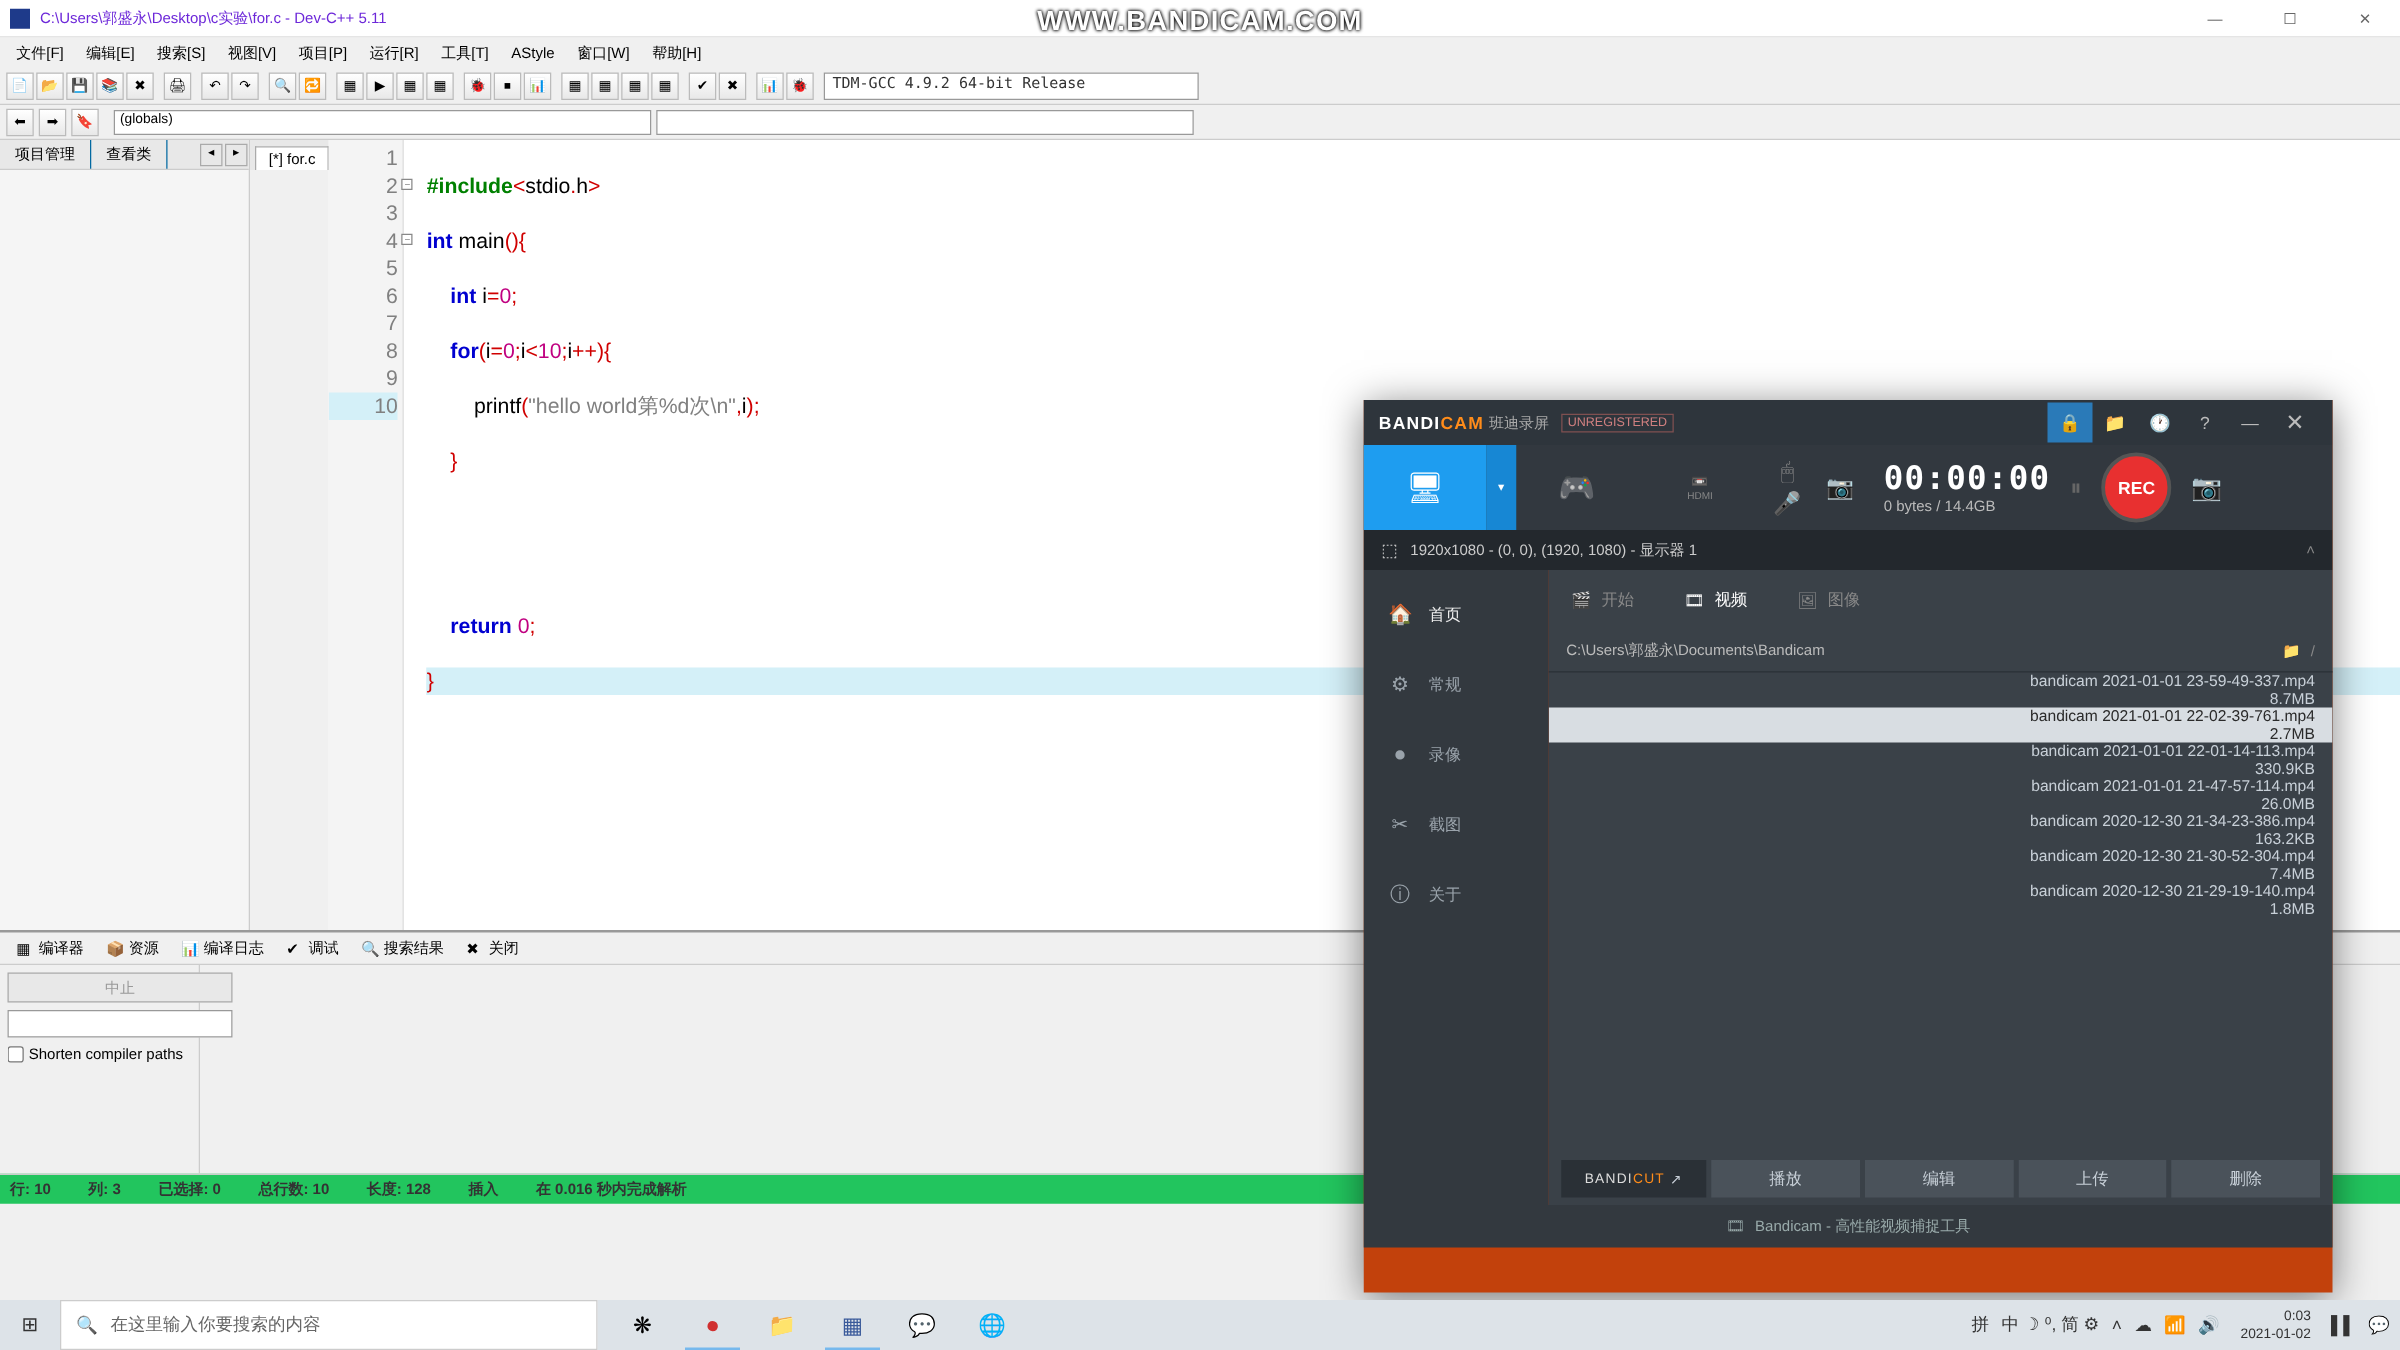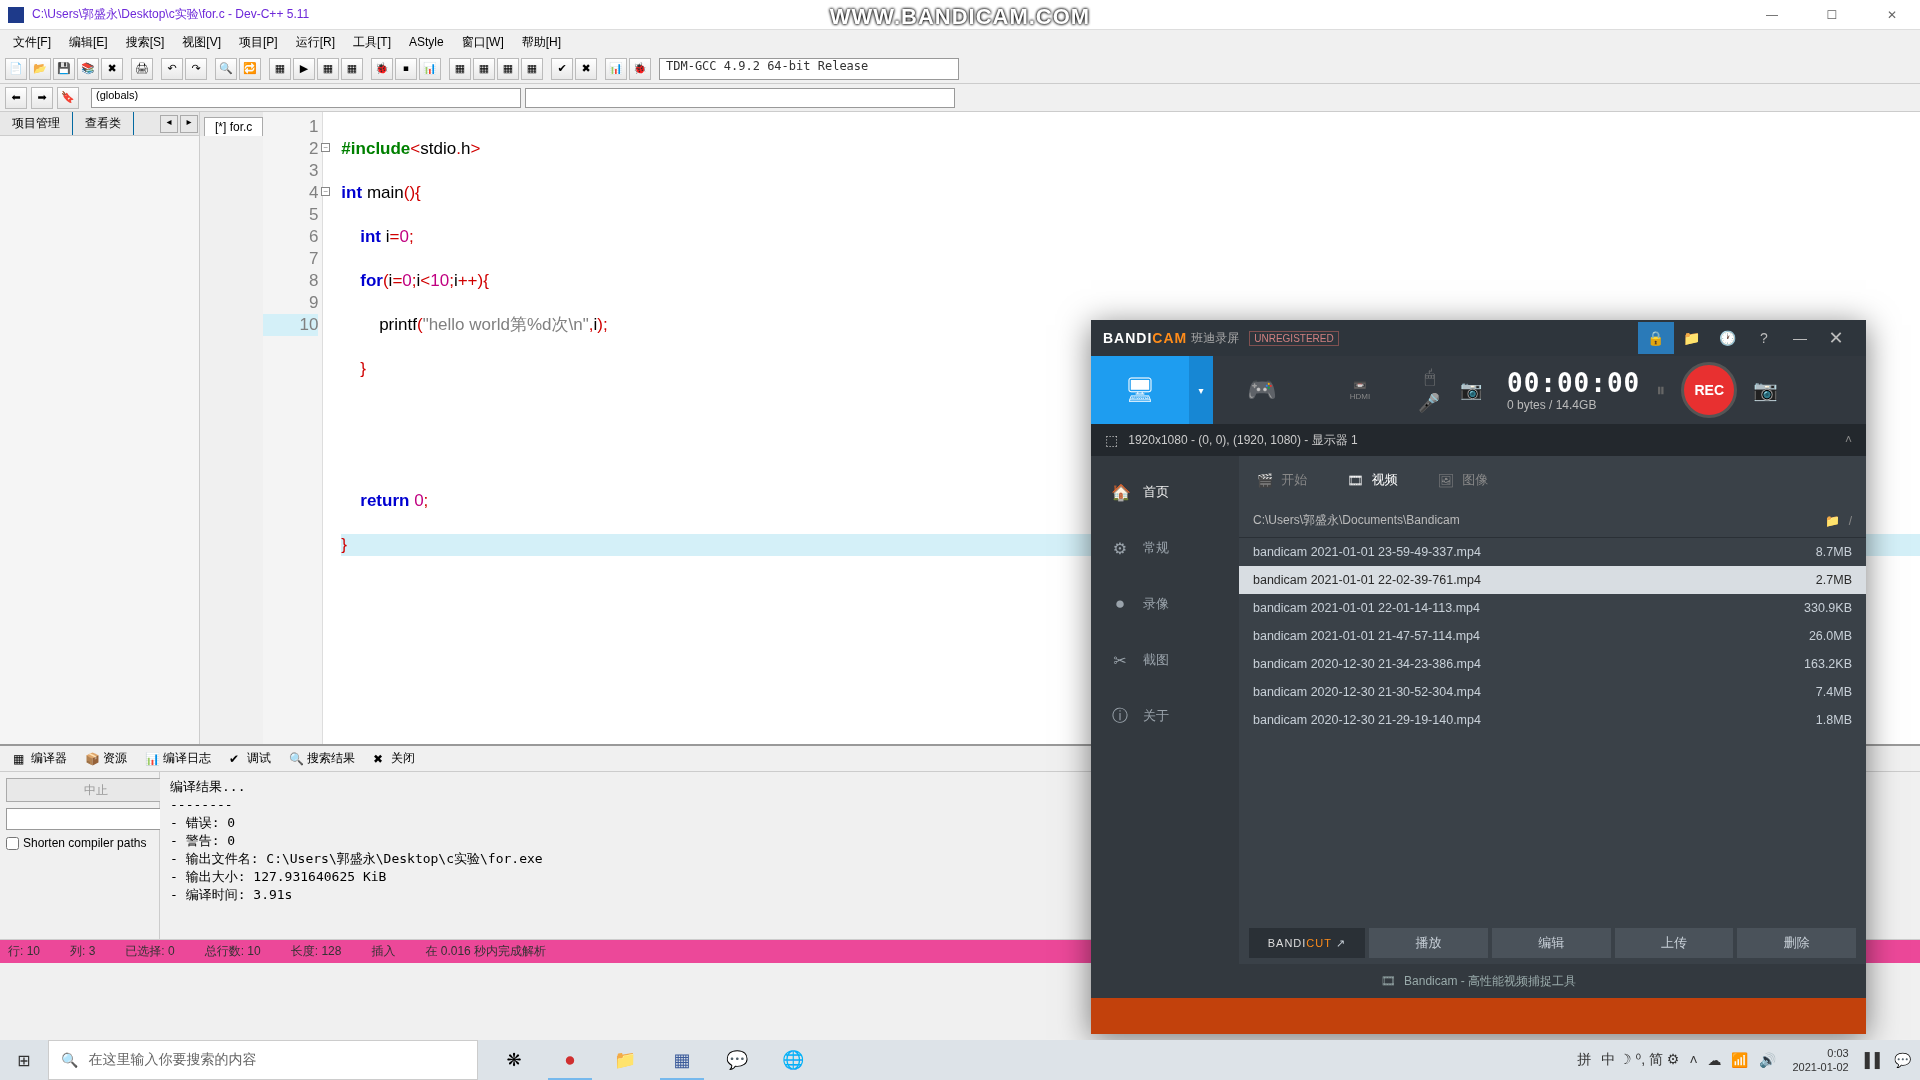--- a/index.html
+++ b/index.html
@@ -54,21 +54,21 @@
 .bottom-tabs { height:26px; display:flex; align-items:center; padding:2px 5px; gap:2px; font-size:12px; border-bottom:1px solid #ccc; }
 .btab { display:flex; align-items:center; gap:4px; padding:2px 8px; cursor:pointer; }
 .btab-icon { width:14px; height:14px; }
 .bottom-content { flex:1; display:flex; }
 .bottom-left { width:160px; padding:6px; border-right:1px solid #ccc; }
 .btn-abort { width:180px; height:24px; border:1px solid #aaa; background:#e8e8e8; color:#999; font-size:12px; margin-bottom:6px; }
 .input-small { width:180px; height:22px; border:1px solid #999; margin-bottom:6px; }
 .chk-row { display:flex; align-items:center; font-size:12px; gap:4px; }
 .compile-output { flex:1; padding:6px 10px; font-family:SimSun,monospace; font-size:13px; line-height:18px; color:#000; background:#f0f0f0; overflow:auto; position:relative; }
 
-.statusbar { height:24px; background:#ec4899; border-top:1px solid #ccc; display:flex; align-items:center; font-size:12px; padding:0 8px; gap:30px; color:#333; }
+.statusbar { height:24px; background:#22c55e; border-top:1px solid #ccc; display:flex; align-items:center; font-size:12px; padding:0 8px; gap:30px; color:#333;font-weight:bold; }
 .statusbar span { white-space:nowrap; }
 
 
 .watermark { position:absolute; top:4px; left:50%; transform:translateX(-50%); font-family:Arial; font-size:22px; font-weight:bold; color:#fff; text-shadow:0 0 3px #000,0 0 3px #000; letter-spacing:1px; pointer-events:none; }
 
 
 .bandicam { position:absolute; left:1091px; top:320px; width:775px; height:714px; background:#c2410c; box-shadow:0 5px 30px rgba(0,0,0,.5); color:#c8d0d8; font-size:13px; }
 .bc-titlebar { height:36px; background:#2e353c; display:flex; align-items:center; padding:0 12px; }
 .bc-logo { font-weight:bold; font-size:14px; letter-spacing:1px; }
 .bc-logo .bandi { color:#fff; }
@@ -99,21 +99,21 @@
 .bc-side-item { height:56px; display:flex; align-items:center; padding:0 20px; gap:14px; cursor:pointer; color:#9aa3ab; font-size:13px; }
 .bc-side-item.active { color:#eee; }
 .bc-side-icon { width:18px; text-align:center; font-size:16px; }
 .bc-main { flex:1; background:#3a4148; display:flex; flex-direction:column; }
 .bc-topnav { height:48px; display:flex; align-items:center; padding:0 18px; gap:40px; }
 .bc-topnav-item { display:flex; align-items:center; gap:8px; cursor:pointer; color:#888; font-size:13px; }
 .bc-topnav-item.active { color:#fff; }
 .bc-path { height:34px; display:flex; align-items:center; padding:0 14px; font-size:12px; color:#bbb; border-bottom:1px solid #2a3036; }
 .bc-path-icons { margin-left:auto; color:#888; display:flex; gap:8px; }
 .bc-filelist { flex:1; overflow:auto; }
-.bc-file { height:28px; display:flex; align-items:center; padding:0 14px; font-size:12.5px; cursor:pointer; }
+.bc-file { height:28px; display:flex; align-items:flex-end; padding:0 14px; font-size:12.5px; cursor:pointer;flex-direction:column; }
 .bc-file.sel { background:#d8dde2; color:#2a2a2a; }
 .bc-file-name { flex:1; }
 .bc-file-size { color:inherit; }
 .bc-info { height:36px; display:flex; align-items:center; padding:0 14px; font-size:12px; color:#bbb; border-top:1px solid #2a3036; }
 .bc-info-sort { margin-left:auto; color:#888; font-size:11px; }
 .bc-actions { height:42px; display:flex; padding:6px 10px; gap:4px; }
 .bc-act-bandicut { width:116px; background:#2a3036; display:flex; align-items:center; justify-content:center; font-size:11px; letter-spacing:1px; cursor:pointer; }
 .bc-act-bandicut .bandi { color:#ddd; }
 .bc-act-bandicut .cut { color:#ff8c1a; }
 .bc-act-btn { flex:1; background:#4a525a; display:flex; align-items:center; justify-content:center; font-size:13px; cursor:pointer; }
@@ -277,27 +277,20 @@
     </div>
     <div class="bottom-content">
       <div class="bottom-left">
         <button class="btn-abort">中止</button>
         <input class="input-small" style="">
         <label class="chk-row">
             <input type="checkbox" style="">
             <span>Shorten compiler paths</span>
           </label>
       </div>
-      <div class="compile-output" style="white-space:pre">编译结果...
---------
-- 错误: 0
-- 警告: 0
-- 输出文件名: C:\Users\郭盛永\Desktop\c实验\for.exe
-- 输出大小: 127.931640625 KiB
-- 编译时间: 3.91s</div>
     </div>
   </div>
 
   <div class="statusbar">
     <span>行:  10</span>
     <span>列:   3</span>
     <span>已选择:   0</span>
     <span>总行数:   10</span>
     <span>长度:  128</span>
     <span>插入</span>

